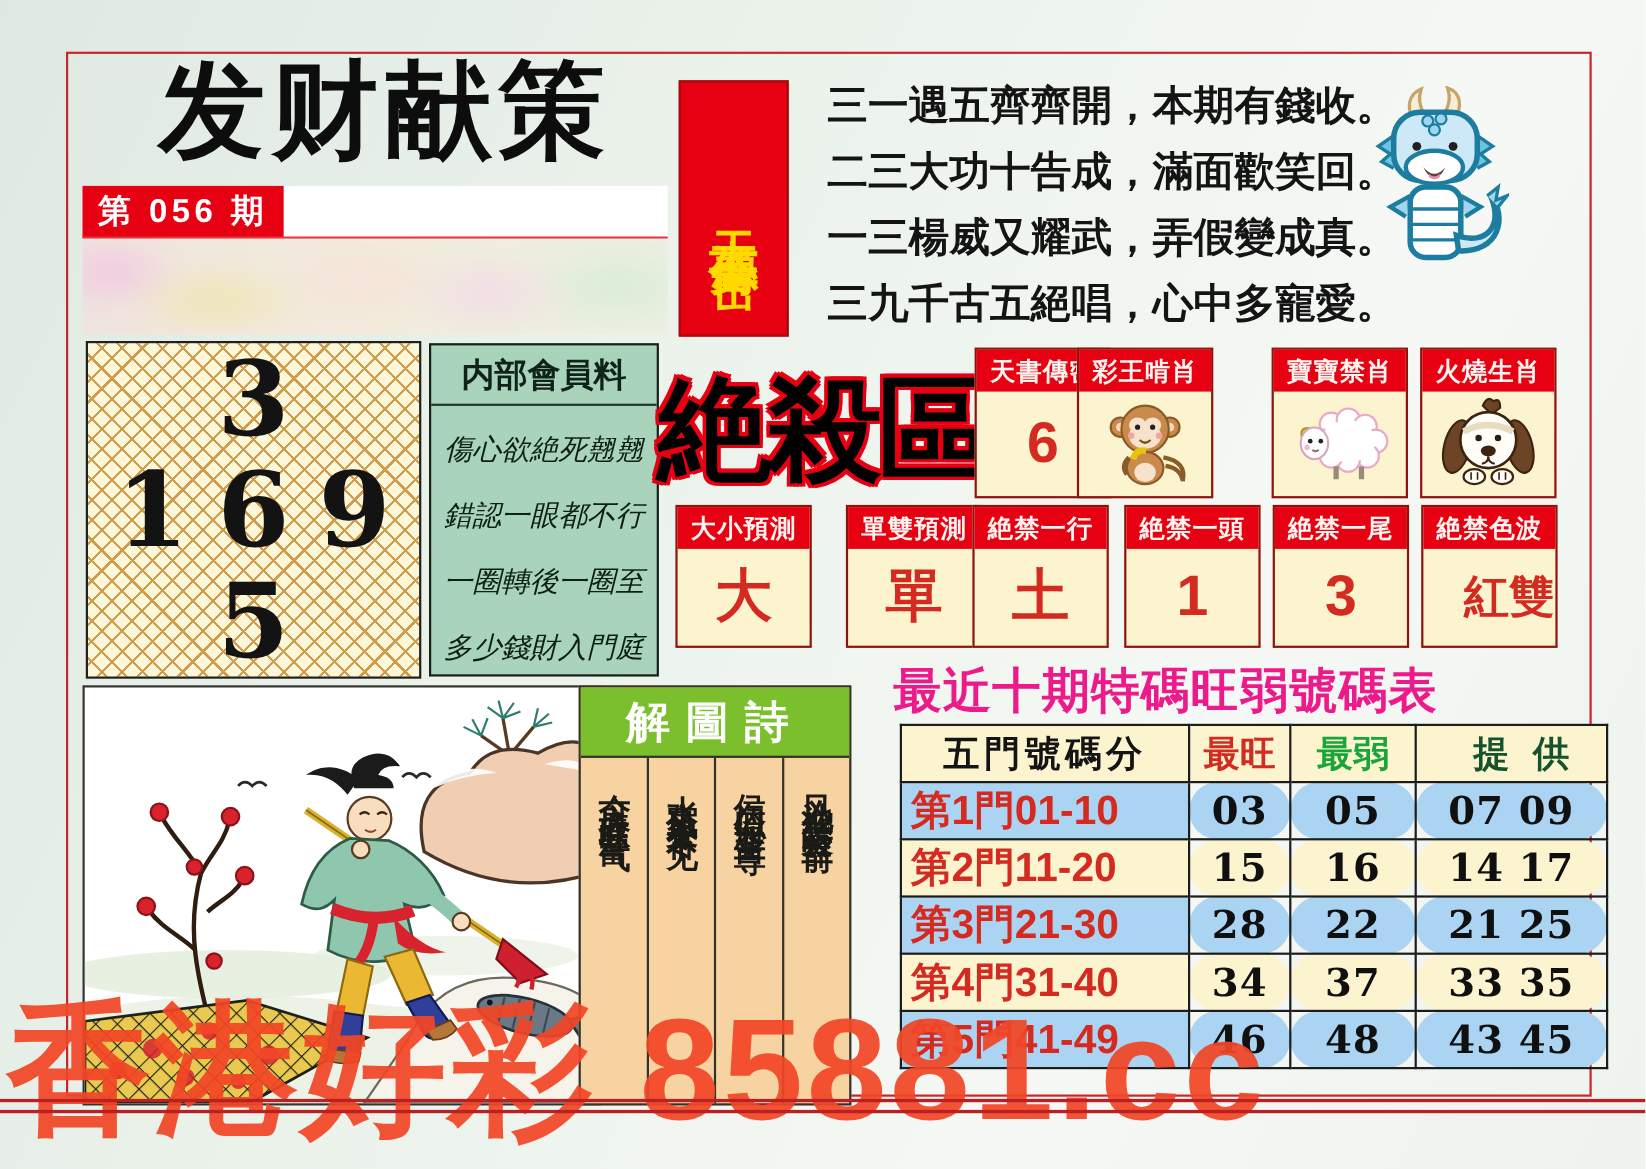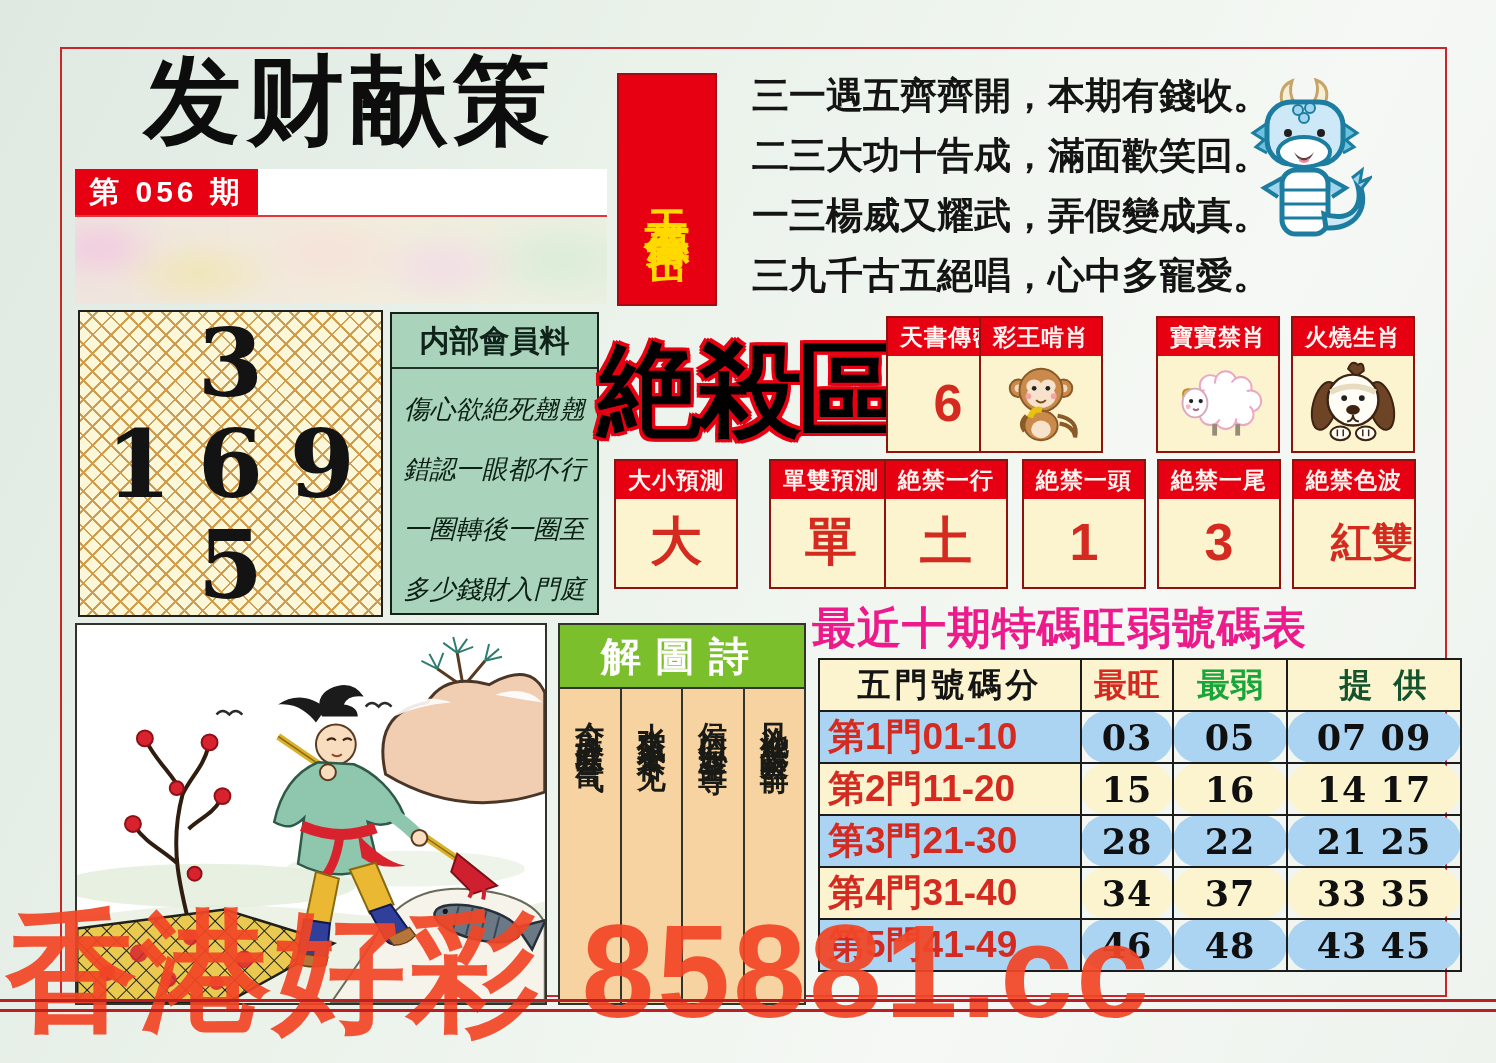--- a/index.html
+++ b/index.html
@@ -87,21 +87,21 @@
   #num-table td{height:50px;text-align:center;}
   #num-table .r-label{text-align:left;padding-left:8px;color:#d42a20;font-size:37px;font-weight:700;white-space:nowrap;}
   #num-table .r-val{font-family:"DejaVu Serif",serif;font-size:35px;font-weight:700;color:#101010;letter-spacing:1px;border-radius:26px;}
   .row-blue td{background:#abd3f2;} .row-cream td{background:#fbf4cf;}
 
   
   #picture-box{left:75px;top:623px;width:472px;height:382px;background:#ffffff;border:2px solid #33332e;
     box-sizing:border-box;overflow:hidden;}
 
   
-  #jietushi{left:558px;top:623px;width:248px;height:382px;border:2px solid #33332e;box-sizing:border-box;
+  #jietushi{left:526px;top:623px;width:248px;height:382px;border:2px solid #33332e;box-sizing:border-box;
     background:#f6d3a0;}
   #jietushi-head{height:62px;background:#7cbf2c;border-bottom:2px solid #33332e;display:flex;
     align-items:center;justify-content:center;color:#ffffff;font-size:40px;font-weight:700;
     letter-spacing:14px;font-family:"DejaVu Serif",serif;}
   #jietushi-cols{display:flex;height:314px;}
   .jcol{flex:1;border-left:2px solid #33332e;display:flex;justify-content:center;padding-top:10px;
     box-sizing:border-box;}
   .jcol:first-child{border-left:none;}
   .jcol span{writing-mode:vertical-rl;text-orientation:upright;font-size:29px;font-weight:700;
     color:#1a1a16;letter-spacing:7px;line-height:1;}

